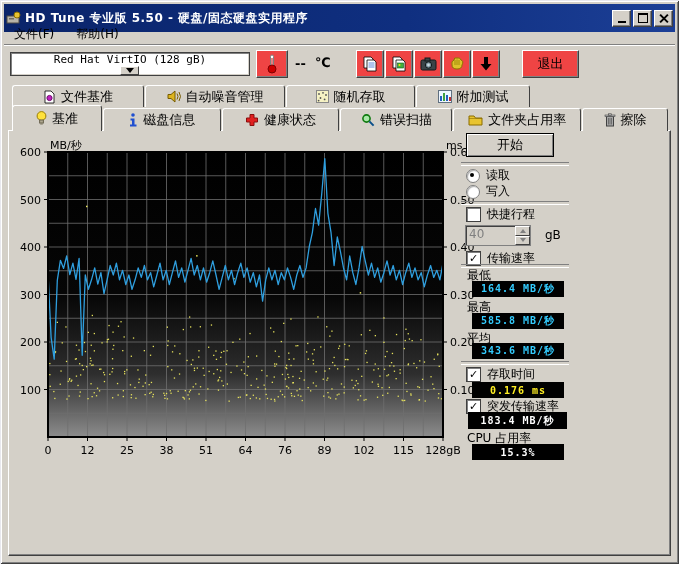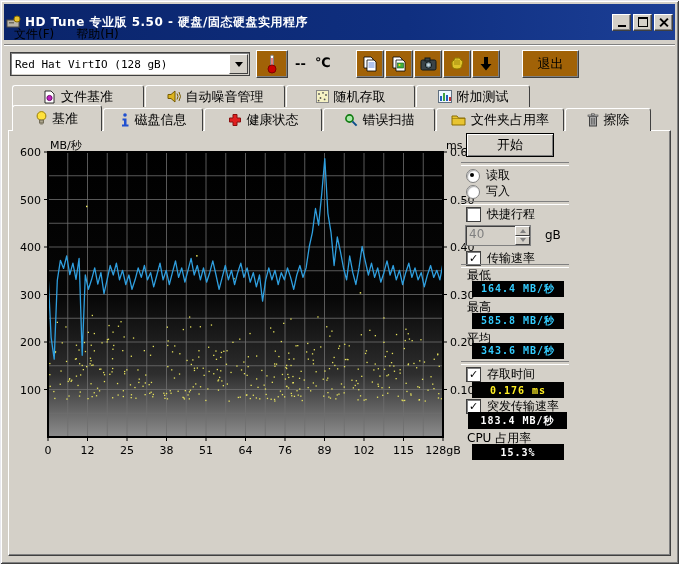--- a/index.html
+++ b/index.html
@@ -1,45 +1,45 @@
 <!DOCTYPE html>
 <html><head>
 <meta charset="utf-8">
 <style>
   html,body{margin:0;padding:0;width:679px;height:564px;overflow:hidden;
     font-family:"DejaVu Sans",sans-serif;font-size:12px;color:#000;}
   .abs{position:absolute;}
   .window{position:absolute;inset:0;background:#d4d0c8;
     box-shadow:inset 1px 1px 0 #e8e8ee,inset -1px -1px 0 #404040,inset 2px 2px 0 #fff,inset -2px -2px 0 #808080;}
-  .titlebar{left:4px;top:4px;right:4px;height:36px;
+  .titlebar{left:4px;top:4px;right:4px;height:28px;
     background:linear-gradient(90deg,#0a246a 0%,#0f2f80 60%,#1c3f96 100%);
     display:flex;align-items:center;padding:0 2px;}
   .titlebar .title{color:#fff;font-weight:bold;font-size:12px;margin-left:4px;white-space:nowrap;
     letter-spacing:0.5px;flex:1;}
   .winbtn{width:17px;height:15px;background:#d4d0c8;margin-left:2px;position:relative;
     border-top:1px solid #fff;border-left:1px solid #fff;border-right:1px solid #404040;border-bottom:1px solid #404040;
     box-shadow:inset -1px -1px 0 #808080;display:flex;align-items:center;justify-content:center;}
   .glyph-min{display:block;width:8px;height:2px;background:#000;margin-top:8px;}
   .glyph-max{display:block;width:8px;height:7px;border:1px solid #000;border-top-width:2px;}
   .glyph-close{position:relative;width:9px;height:9px;}
   .glyph-close:before,.glyph-close:after{content:"";position:absolute;left:4px;top:-1px;width:2px;height:11px;background:#000;}
   .glyph-close:before{transform:rotate(45deg);} .glyph-close:after{transform:rotate(-45deg);}
   .menubar{left:4px;top:24px;right:4px;height:20px;display:flex;align-items:center;gap:14px;padding-left:6px;}
   .menu-item{padding:1px 4px;}
   .toolbar{left:4px;top:44px;right:4px;height:37px;border-top:1px solid #808080;
     box-shadow:0 1px 0 #fff inset;}
   .combo{left:6px;top:7px;width:238px;height:22px;background:#fff;
     border:1px solid #404040;box-shadow:inset 1px 1px 0 #808080, inset -1px -1px 0 #d4d0c8;
-    display:flex;align-items:center;}
+    display:flex;align-items:center;flex-direction:column;}
   .combo .val{flex:1;padding:0 4px;font-family:"DejaVu Sans Mono",monospace;font-size:11px;white-space:nowrap;}
   .combo .drop{width:17px;height:18px;margin-right:1px;background:#d4d0c8;
     border-top:1px solid #fff;border-left:1px solid #fff;border-right:1px solid #404040;border-bottom:1px solid #404040;
     display:flex;align-items:center;justify-content:center;}
   .arrow-down{width:0;height:0;border-left:4px solid transparent;border-right:4px solid transparent;border-top:5px solid #000;}
-  .tbtn{background:#a16207;border-top:1px solid #fff;border-left:1px solid #fff;
+  .tbtn{background:#ef4444;border-top:1px solid #fff;border-left:1px solid #fff;
     border-right:1px solid #404040;border-bottom:1px solid #404040;box-shadow:inset -1px -1px 0 #808080;
     display:flex;align-items:center;justify-content:center;}
   .temp-text{font-weight:bold;font-size:13px;}
   .exit{font-size:13px;}
   .tabrow{left:12px;right:10px;display:flex;}
   .tab{background:#d4d0c8;border-top:1px solid #fff;border-left:1px solid #fff;border-right:1px solid #404040;
     border-radius:3px 3px 0 0;display:flex;align-items:center;justify-content:center;gap:5px;
     font-size:13px;margin-right:1px;box-sizing:border-box;}
   .row1{top:85px;height:22px;} .row1 .tab{height:22px;}
   .row2{top:107px;height:24px;z-index:3;} .row2 .tab{height:23px;margin-top:1px;}
@@ -210,21 +210,21 @@
 
   <div class="tabrow row2 abs">
     <div class="tab active" style="width:90px;">
       <svg width="11" height="15" viewBox="0 0 11 15">
         <circle cx="5.5" cy="5" r="4.4" fill="#ffe23c" stroke="#9a7d00"></circle>
         <rect x="3.6" y="9" width="3.8" height="3" fill="#b0a890" stroke="#6a6450"></rect>
         <rect x="4.2" y="12" width="2.6" height="1.6" fill="#8a8470"></rect>
       </svg>
       <span>基准</span>
     </div>
-    <div class="tab" style="width:100px;">
+    <div class="tab" style="width:118px;">
       <svg width="10" height="14" viewBox="0 0 10 14">
         <circle cx="5" cy="2" r="1.8" fill="#1f4fd0"></circle>
         <path d="M2.5 5.5 h4 v6 h2 v2 H2 v-2 h2 v-4 h-1.5 z" fill="#1f4fd0"></path>
       </svg>
       <span>磁盘信息</span>
     </div>
     <div class="tab" style="width:118px;">
       <svg width="14" height="14" viewBox="0 0 14 14">
         <path d="M5 1.5 h4 v3.5 h3.5 v4 H9 v3.5 H5 V9 H1.5 V5 H5 z" fill="#e02020" stroke="#8a0e0e"></path>
       </svg>

